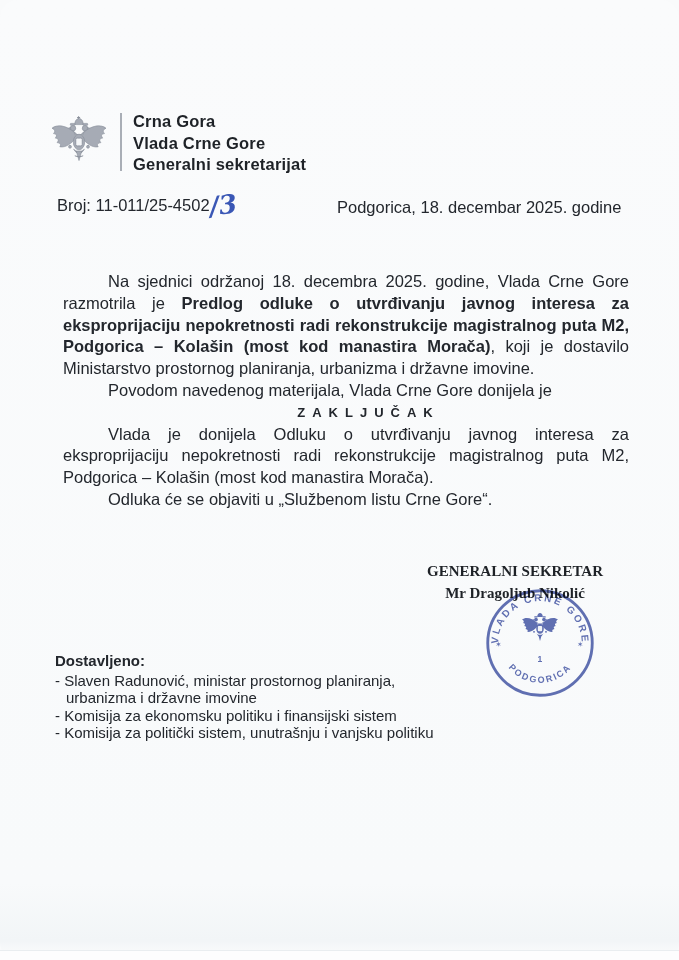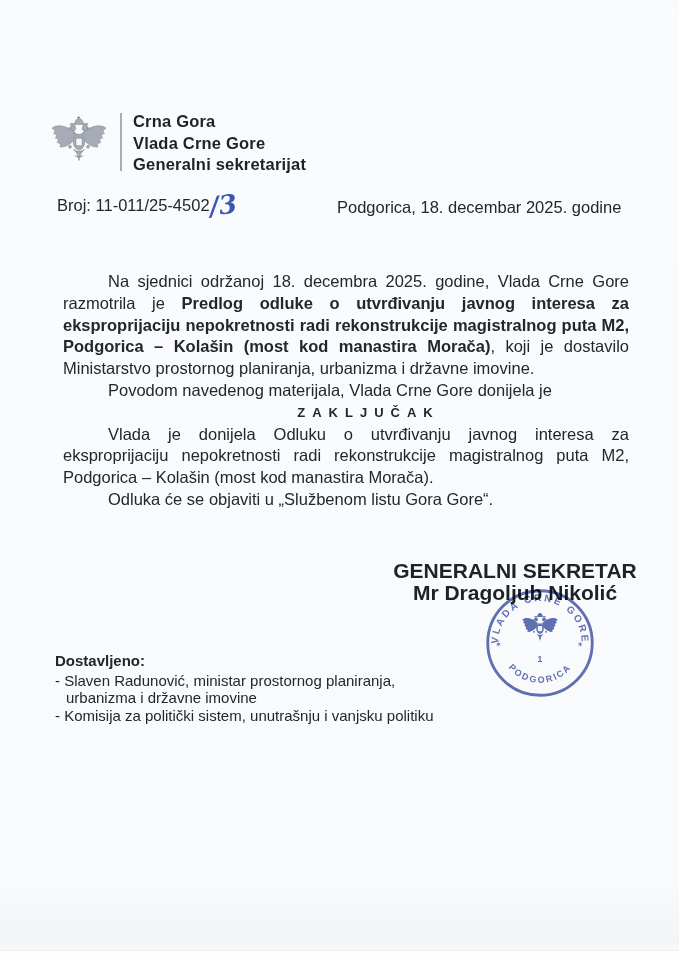--- a/index.html
+++ b/index.html
@@ -22,21 +22,21 @@
     font-size:26px;line-height:16px;transform:rotate(-7deg) translateY(3px);margin-left:-1px;font-weight:bold;
   }
   .place-date{position:absolute;left:337px;top:198px;font-size:16.5px;white-space:nowrap;}
   
   .content{position:absolute;left:63px;top:271px;width:566px;font-size:16.5px;line-height:21.8px;text-align:justify;}
   .content p{margin:0;text-indent:45px;}
   .content .bold{font-weight:bold;}
   .heading{font-weight:bold;text-align:center;text-indent:0;letter-spacing:7px;margin:14px 0;font-size:13px;}
   
   .signature{position:absolute;left:375px;top:560px;width:280px;text-align:center;
-    font-weight:bold;font-size:21px;line-height:22px;z-index:1;color:#1e2227;}
+    font-weight:bold;font-size:15px;line-height:22px;z-index:1;color:#1e2227;font-family:Liberation Serif, serif;}
   
   .stamp{position:absolute;left:483px;top:586px;width:114px;height:114px;z-index:2;opacity:.82;mix-blend-mode:multiply;}
   
   .distribution{position:absolute;left:55px;top:652px;font-size:15px;line-height:17.5px;color:#23272d;}
   .dist-label{font-weight:bold;margin-bottom:2px;}
   .dist-cont{padding-left:11px;}
   .bottom-strip{position:absolute;left:0;right:0;bottom:0;height:9px;background:#fdfdfe;border-top:1px solid #e9edf0;}
 </style>
 </head>
 <body>
@@ -93,21 +93,21 @@
   </div>
 
   <div class="ref-number"><span>Broj: 11-011/25-4502</span><span class="handwritten">/3</span></div>
   <div class="place-date">Podgorica, 18. decembar 2025. godine</div>
 
   <div class="content">
     <p><span>Na sjednici održanoj 18. decembra 2025. godine, Vlada Crne Gore razmotrila je </span><span class="bold">Predlog odluke o utvrđivanju javnog interesa za eksproprijaciju nepokretnosti radi rekonstrukcije magistralnog puta M2, Podgorica – Kolašin (most kod manastira Morača)</span><span>, koji je dostavilo Ministarstvo prostornog planiranja, urbanizma i državne imovine.</span></p>
     <p>Povodom navedenog materijala, Vlada Crne Gore donijela je</p>
     <p class="heading">ZAKLJUČAK</p>
     <p>Vlada je donijela Odluku o utvrđivanju javnog interesa za eksproprijaciju nepokretnosti radi rekonstrukcije magistralnog puta M2, Podgorica – Kolašin (most kod manastira Morača).</p>
-    <p>Odluka će se objaviti u „Službenom listu Gora Gore“.</p>
+    <p>Odluka će se objaviti u „Službenom listu Crne Gore“.</p>
   </div>
 
   <div class="signature">
     <div>GENERALNI SEKRETAR</div>
     <div>Mr Dragoljub Nikolić</div>
   </div>
 
   <svg class="stamp" viewBox="0 0 120 120">
     <defs>
       <path id="stamp-arc-top" d="M 16,60 A 44,44 0 0 1 104,60" fill="none"></path>
@@ -123,17 +123,18 @@
     <text x="13" y="64" font-size="8" fill="#3f51a3">✶</text>
     <text x="99" y="64" font-size="8" fill="#3f51a3">✶</text>
     <use href="#eagle-symbol" x="39" y="26" width="42" height="42" stroke="none" fill="#3f51a3"></use>
     <text x="60" y="80" font-size="9" font-weight="bold" text-anchor="middle" fill="#3f51a3">1</text>
   </svg>
 
   <div class="distribution">
     <div class="dist-label">Dostavljeno:</div>
     <div>- Slaven Radunović, ministar prostornog planiranja,</div>
     <div class="dist-cont">urbanizma i državne imovine</div>
+    <div>- Komisija za ekonomsku politiku i finansijski sistem</div>
     <div>- Komisija za politički sistem, unutrašnju i vanjsku politiku</div>
   </div>
 
   <div class="bottom-strip"></div>
 </div>
 
 </body></html>

